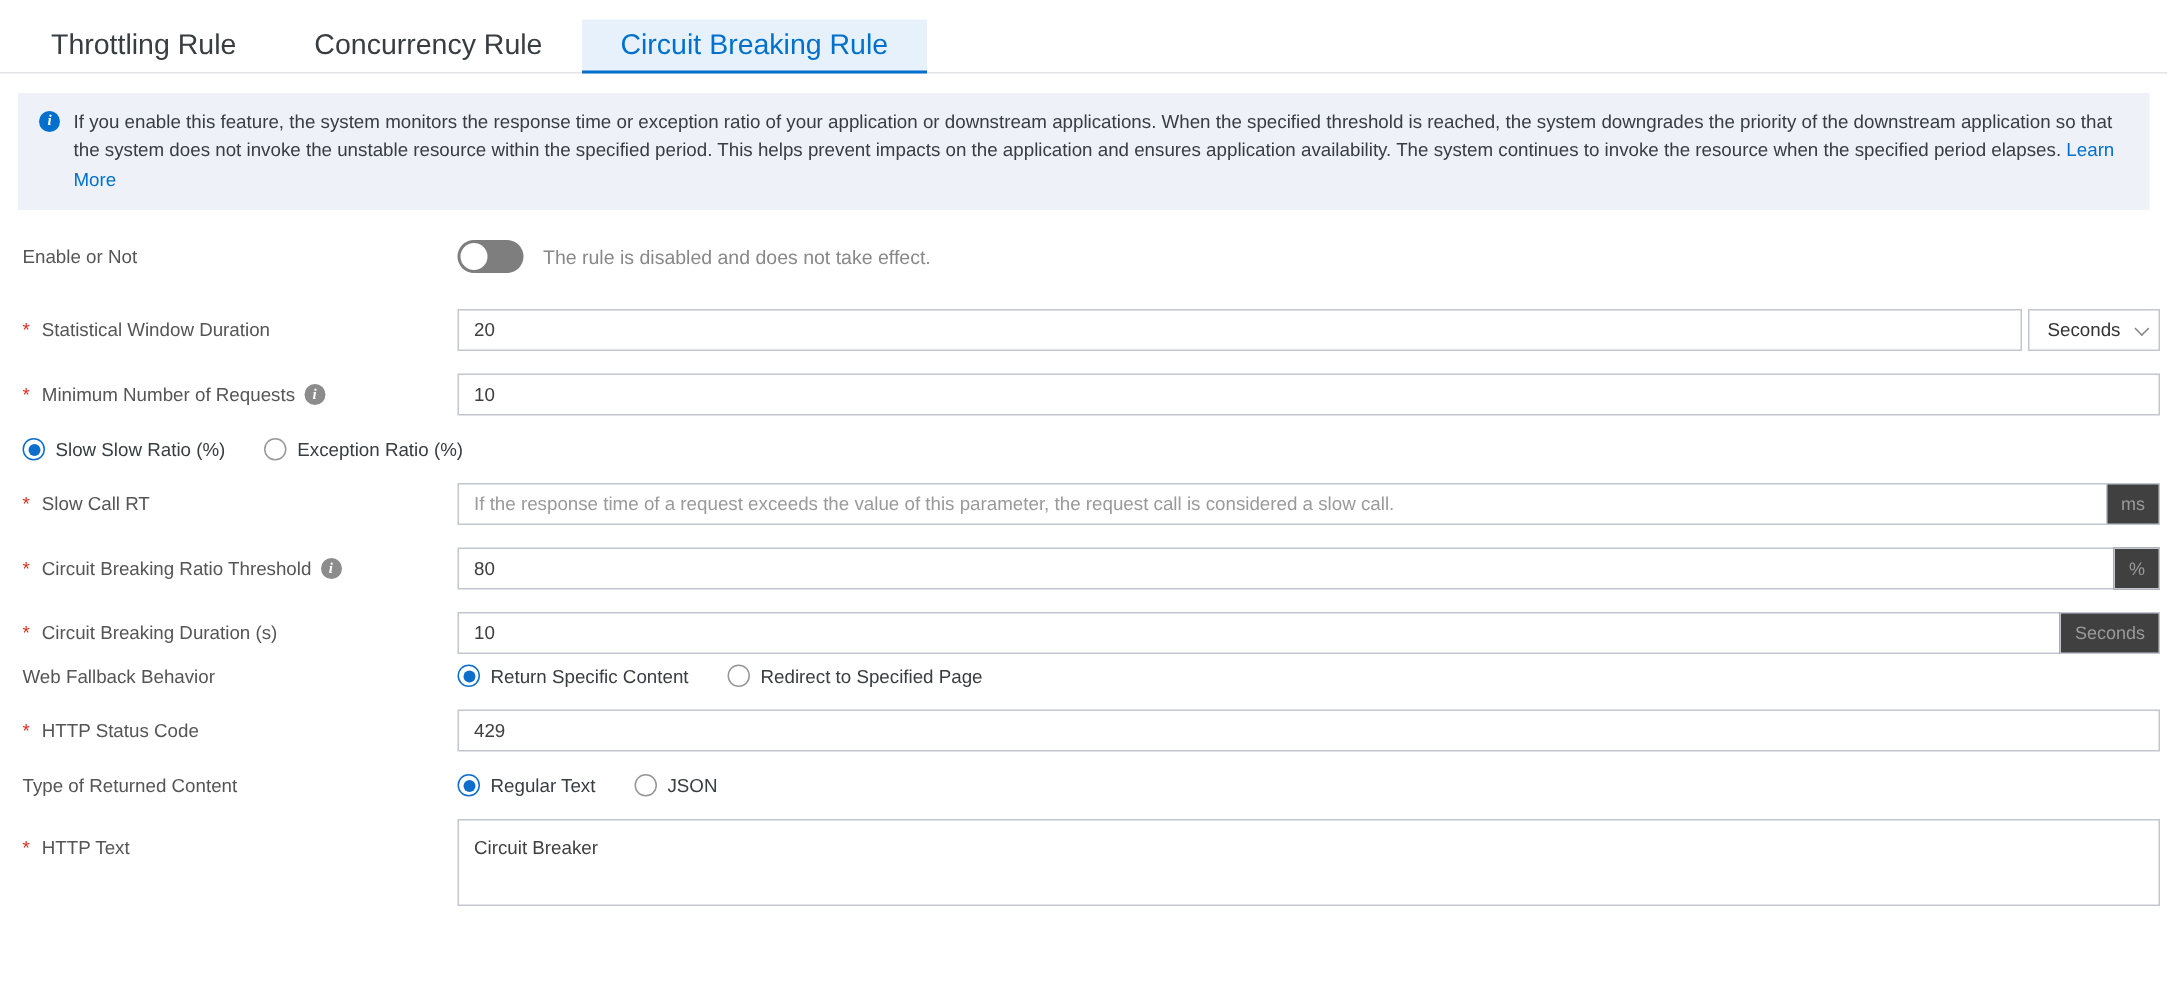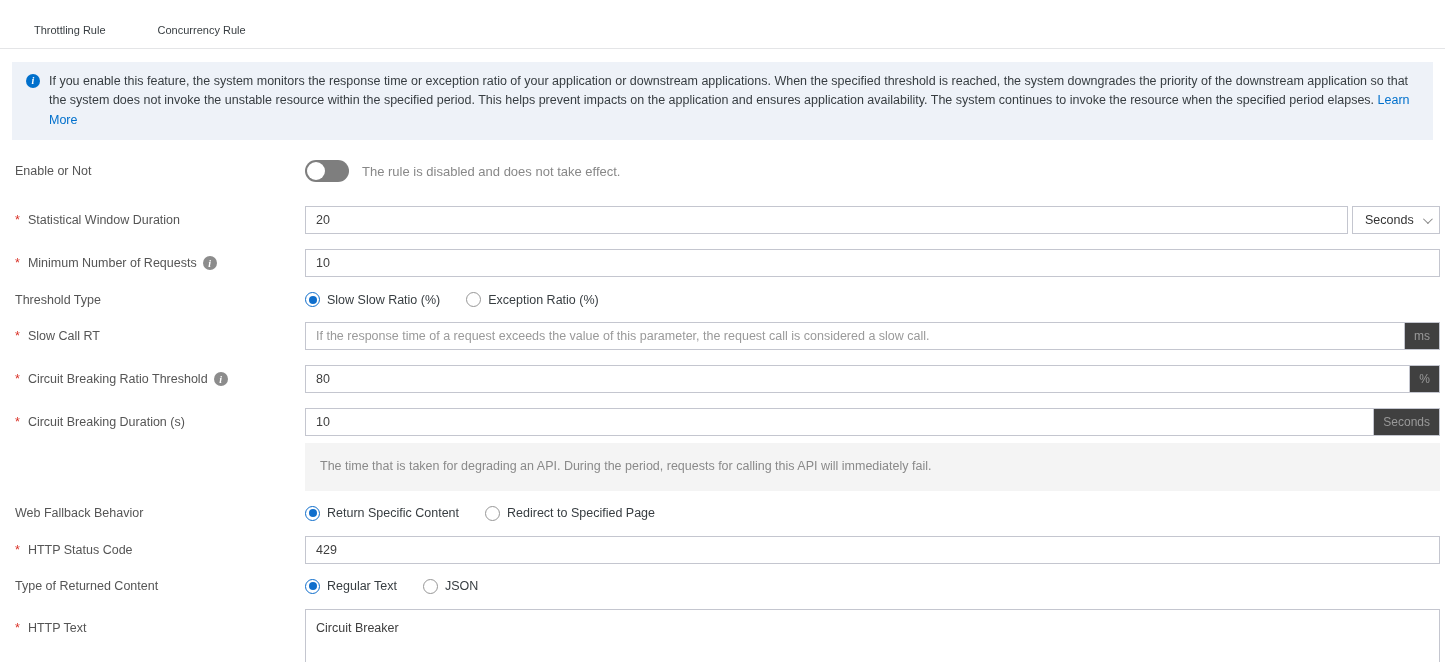--- a/index.html
+++ b/index.html
@@ -1,21 +1,21 @@
 <!DOCTYPE html>
 <html><head>
 <meta charset="utf-8">
 <style>
   * { box-sizing: border-box; margin: 0; padding: 0; }
   html,body { width:1445px; height:662px; overflow:hidden; background:#fff;
     font-family:"Liberation Sans", sans-serif; color:#333; }
 
   
   .tabbar { display:flex; margin-top:13px; border-bottom:1px solid #e4e5e7; padding-left:8px; }
-  .tab { padding:0 26px; height:35px; line-height:35px; font-size:11px; color:#373d41;
+  .tab { padding:0 26px; height:35px; line-height:35px; font-size:19px; color:#373d41;
     cursor:pointer; white-space:nowrap; }
   .tab.active { background:#e6f1fb; color:#0070cc; border-bottom:2px solid #0070cc; height:36px; margin-bottom:-1px; }
 
   
   .banner { margin:13px 12px 0 12px; background:#eef2f8; padding:10px 16px 10px 14px;
     display:flex; gap:9px; font-size:12.5px; line-height:1.55; color:#373d41; }
   .info-badge { width:14px; height:14px; border-radius:50%; background:#0070cc; color:#fff;
     font-size:10px; font-style:italic; font-weight:bold; display:inline-flex; align-items:center;
     justify-content:center; flex-shrink:0; margin-top:2px; font-family:"Liberation Serif", serif; }
   .banner a { color:#0070cc; text-decoration:none; cursor:pointer; }
@@ -65,20 +65,21 @@
 
   .row.enable-row { margin-bottom:24px; }
   .row.duration-row { margin-bottom:7px; }
 </style>
 </head>
 <body>
 
 <div class="tabbar">
   <div class="tab">Throttling Rule</div>
   <div class="tab">Concurrency Rule</div>
+  <div class="tab active">Circuit Breaking Rule</div>
 </div>
 
 <div class="banner">
   <span class="info-badge">i</span>
   <div>
     <span>If you enable this feature, the system monitors the response time or exception ratio of your application or downstream applications. When the specified threshold is reached, the system downgrades the priority of the downstream application so that the system does not invoke the unstable resource within the specified period. This helps prevent impacts on the application and ensures application availability. The system continues to invoke the resource when the specified period elapses.</span>
     <a>Learn More</a>
   </div>
 </div>
 
@@ -115,23 +116,20 @@
       <span class="req">*</span>
       <span>Minimum Number of Requests</span>
       <span class="label-info">i</span>
     </div>
     <div class="row-control">
       <input class="text" type="text" value="10" style="">
     </div>
   </div>
 
   <div class="row">
-    <div class="row-label">
-      <span>Threshold Type</span>
-    </div>
     <div class="row-control">
       <label class="radio checked">
         <span class="radio-circle"></span>
         <span>Slow Slow Ratio (%)</span>
       </label>
       <label class="radio">
         <span class="radio-circle"></span>
         <span>Exception Ratio (%)</span>
       </label>
     </div>
@@ -164,21 +162,20 @@
     <div class="row-label">
       <span class="req">*</span>
       <span>Circuit Breaking Duration (s)</span>
     </div>
     <div class="row-control">
       <input class="text" type="text" value="10" style="">
       <span class="addon">Seconds</span>
     </div>
   </div>
 
-  <div class="help-box">The time that is taken for degrading an API. During the period, requests for calling this API will immediately fail.</div>
 
   <div class="row">
     <div class="row-label">
       <span>Web Fallback Behavior</span>
     </div>
     <div class="row-control">
       <label class="radio checked">
         <span class="radio-circle"></span>
         <span>Return Specific Content</span>
       </label>

